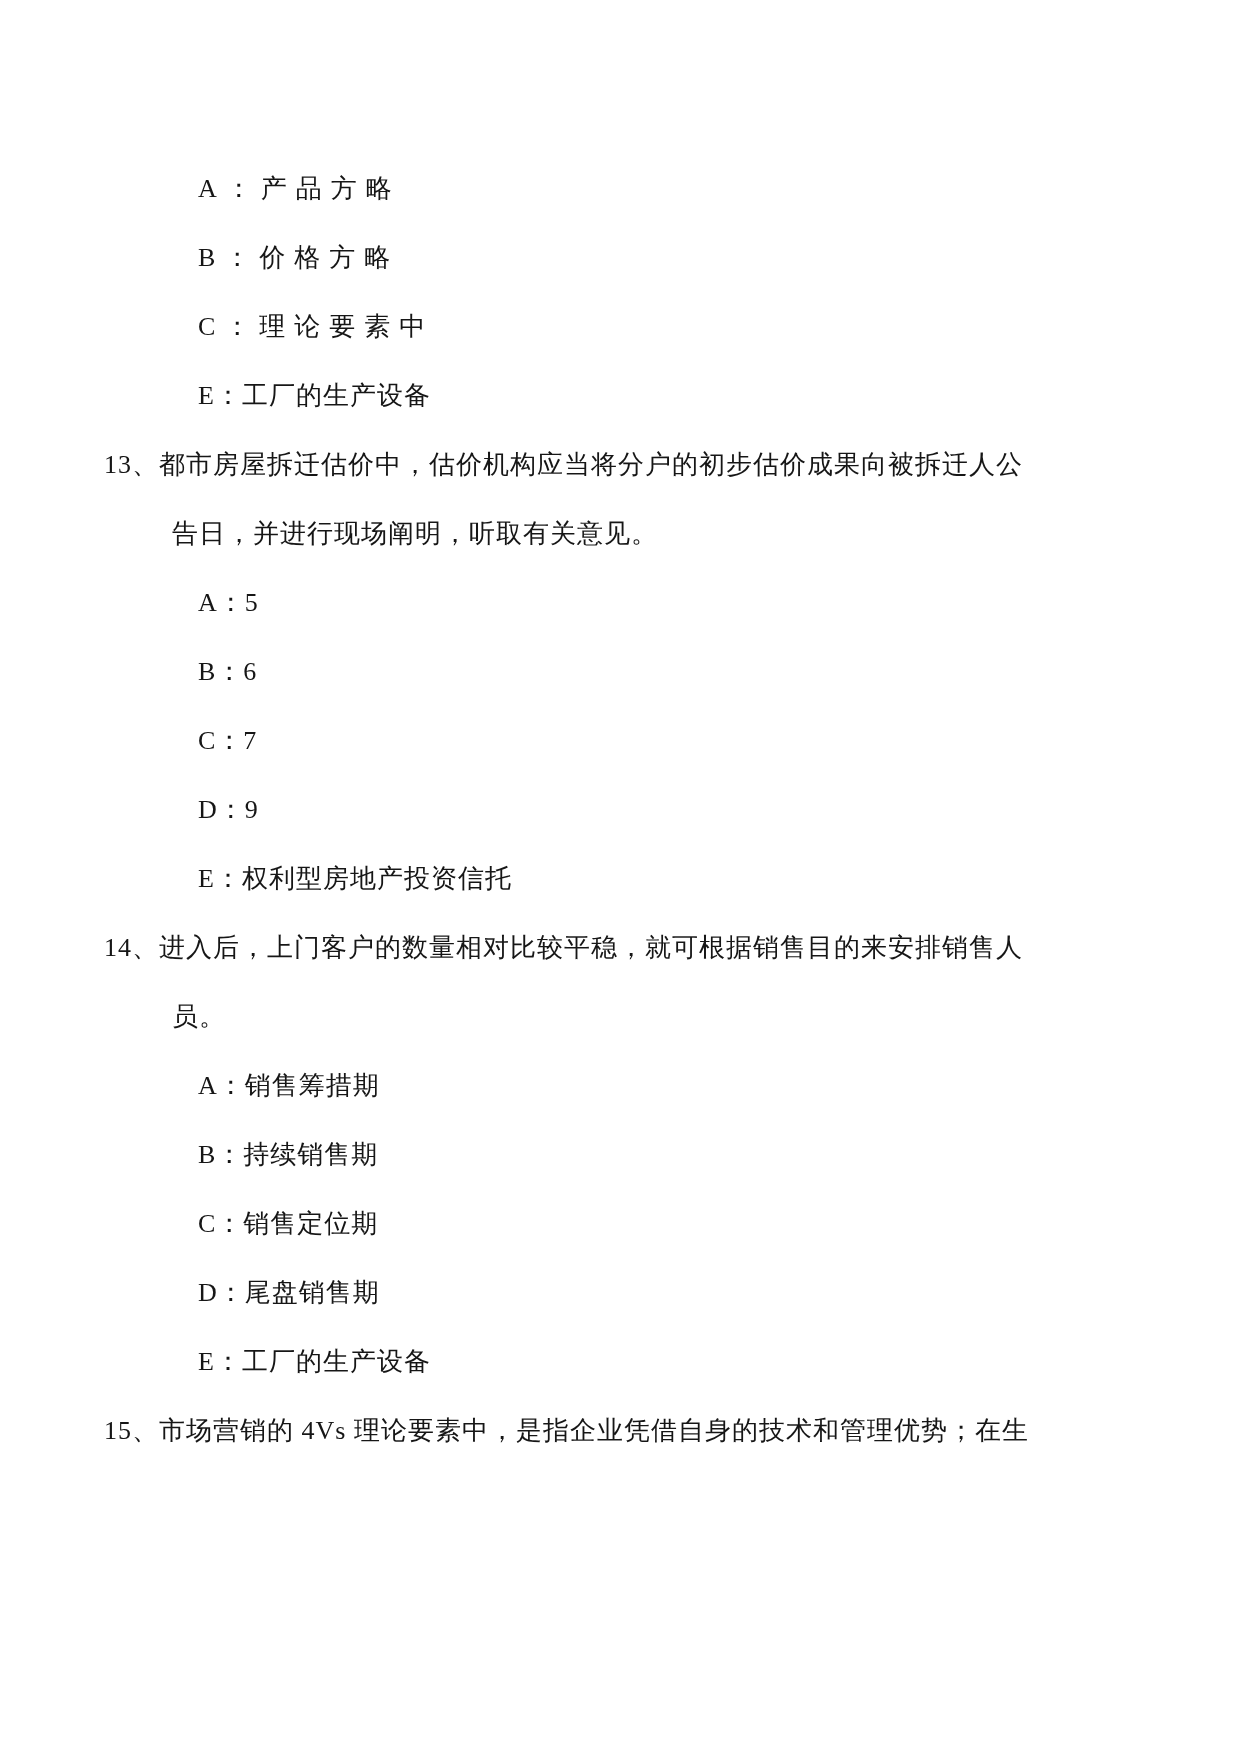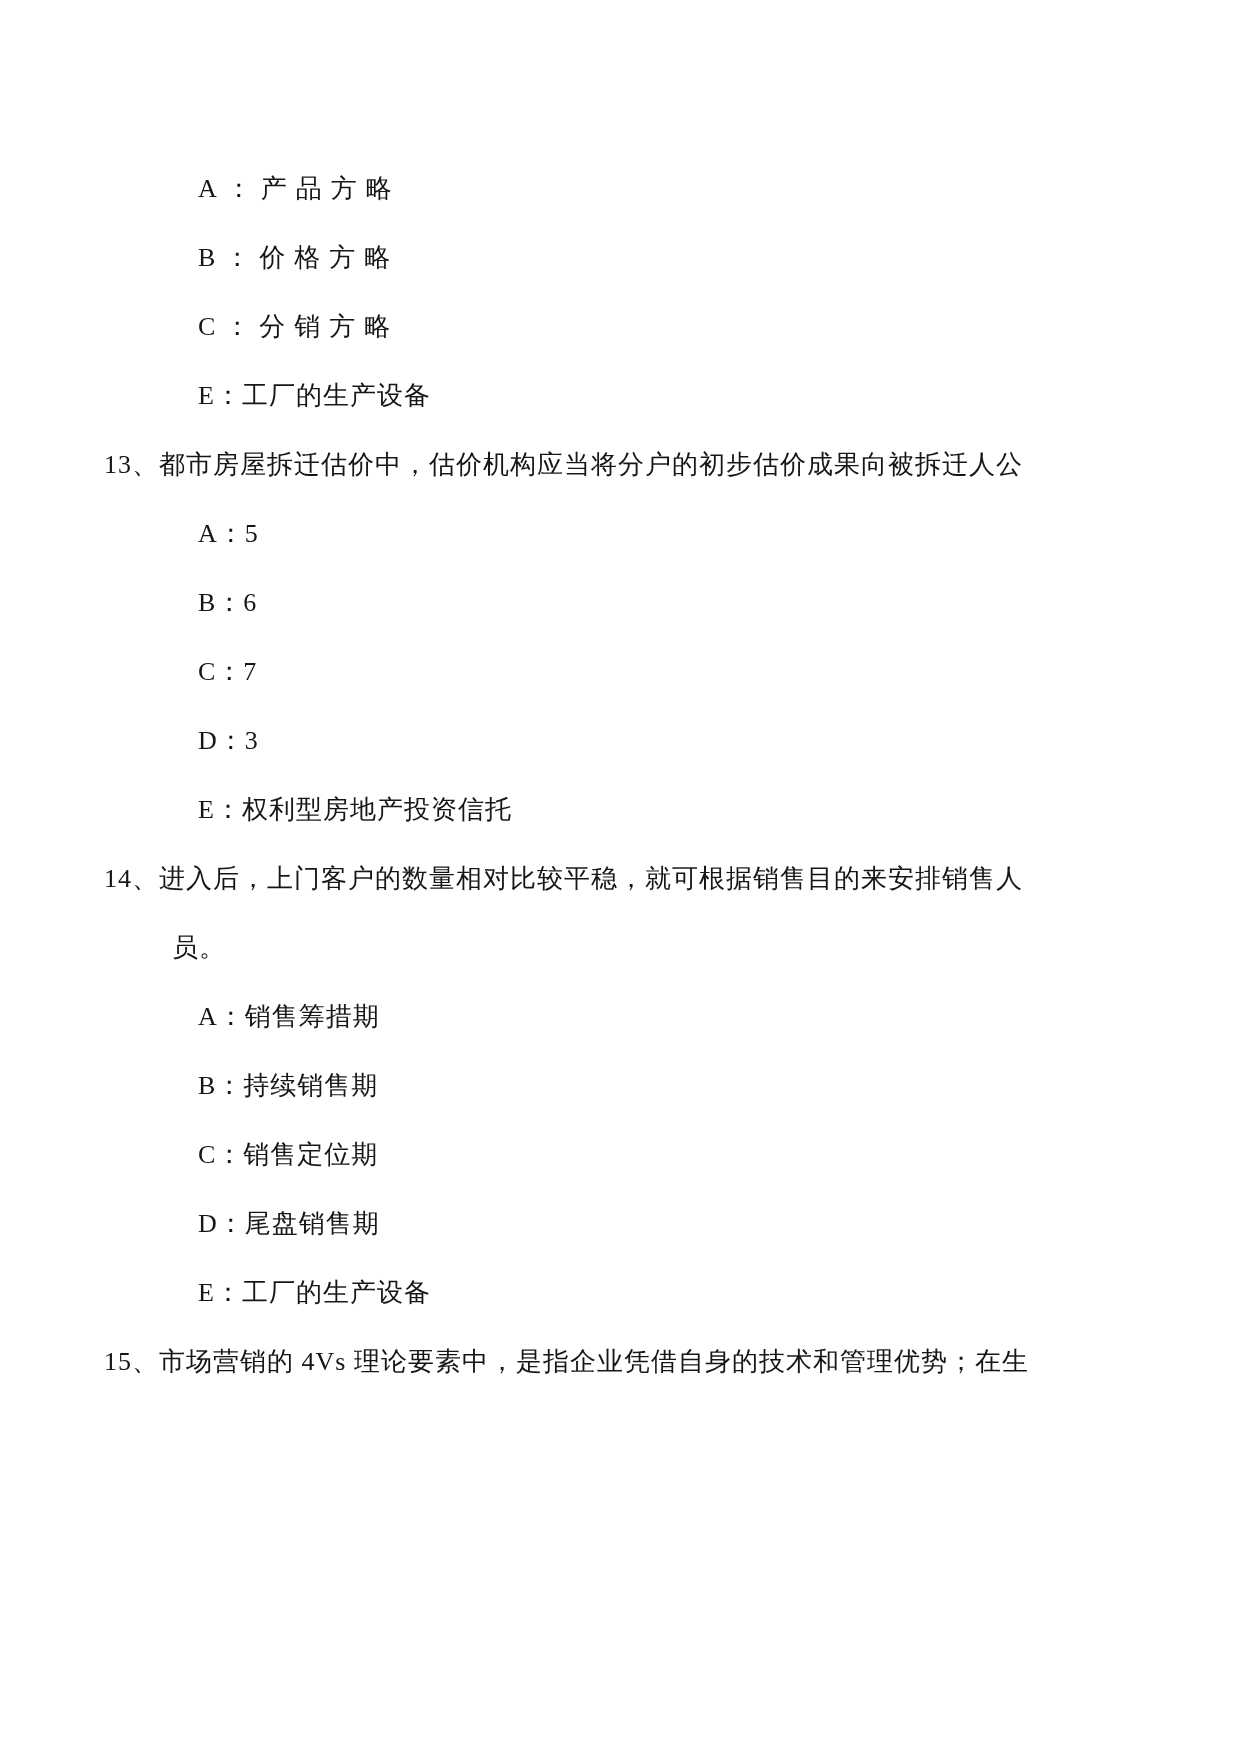--- a/index.html
+++ b/index.html
@@ -30,27 +30,28 @@
   p.line.continuation { margin-left: 172px; }
   p.line.spaced       { letter-spacing: 9px; }
 </style>
 </head>
 <body>
 
 <div class="page">
   <div id="text-block">
       <p class="line option spaced">A：产品方略</p>
       <p class="line option spaced">B：价格方略</p>
-      <p class="line option spaced">C：分销方略</p>
+      <p class="line option spaced">C：理论要素中</p>
       <p class="line option">E：工厂的生产设备</p>
       <p class="line question">13、都市房屋拆迁估价中，估价机构应当将分户的初步估价成果向被拆迁人公</p>
+      <p class="line continuation">告日，并进行现场阐明，听取有关意见。</p>
       <p class="line option">A：5</p>
       <p class="line option">B：6</p>
       <p class="line option">C：7</p>
-      <p class="line option">D：3</p>
+      <p class="line option">D：9</p>
       <p class="line option">E：权利型房地产投资信托</p>
       <p class="line question">14、进入后，上门客户的数量相对比较平稳，就可根据销售目的来安排销售人</p>
       <p class="line continuation">员。</p>
       <p class="line option">A：销售筹措期</p>
       <p class="line option">B：持续销售期</p>
       <p class="line option">C：销售定位期</p>
       <p class="line option">D：尾盘销售期</p>
       <p class="line option">E：工厂的生产设备</p>
       <p class="line question">15、市场营销的 4Vs 理论要素中，是指企业凭借自身的技术和管理优势；在生</p>
     </div>

